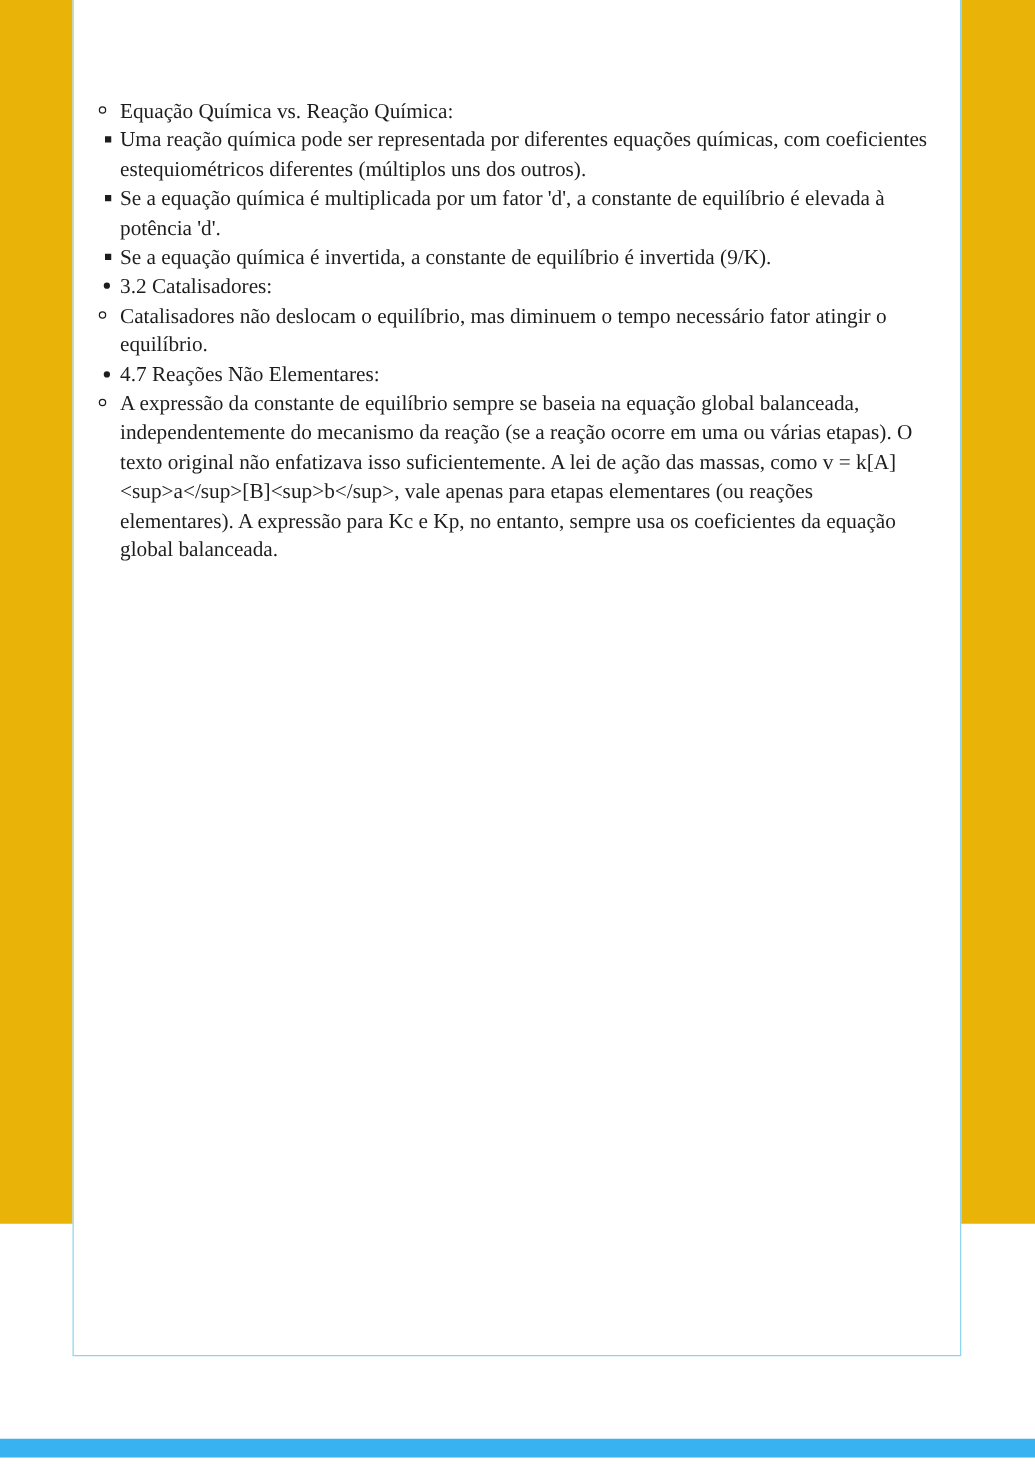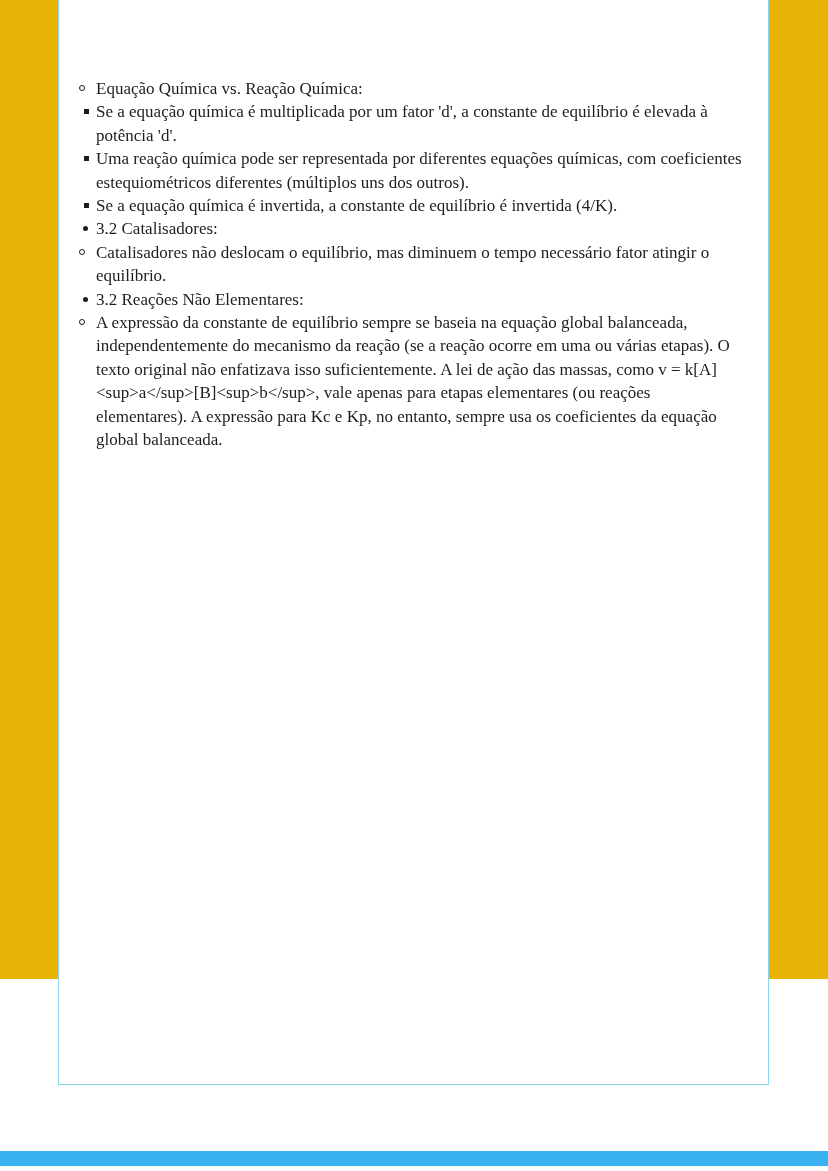--- a/index.html
+++ b/index.html
@@ -97,36 +97,36 @@
 <body>
 
 <div class="canvas">
   <div class="page-box">
     <div class="content">
 
       <ul class="ul l2">
         <li class="li">
           <span>Equação Química vs. Reação Química:</span>
           <ul class="ul l3">
+            <li class="li">Uma reação química pode ser representada por diferentes equações químicas, com coeficientes estequiométricos diferentes (múltiplos uns dos outros).</li>
             <li class="li">Se a equação química é multiplicada por um fator 'd', a constante de equilíbrio é elevada à potência 'd'.</li>
-            <li class="li">Uma reação química pode ser representada por diferentes equações químicas, com coeficientes estequiométricos diferentes (múltiplos uns dos outros).</li>
-            <li class="li">Se a equação química é invertida, a constante de equilíbrio é invertida (4/K).</li>
+            <li class="li">Se a equação química é invertida, a constante de equilíbrio é invertida (9/K).</li>
           </ul>
         </li>
       </ul>
 
       <ul class="ul l1">
         <li class="li">
           <span>3.2 Catalisadores:</span>
           <ul class="ul l2">
             <li class="li">Catalisadores não deslocam o equilíbrio, mas diminuem o tempo necessário fator atingir o equilíbrio.</li>
           </ul>
         </li>
         <li class="li">
-          <span>3.2 Reações Não Elementares:</span>
+          <span>4.7 Reações Não Elementares:</span>
           <ul class="ul l2">
             <li class="li">A expressão da constante de equilíbrio sempre se baseia na equação global balanceada, independentemente do mecanismo da reação (se a reação ocorre em uma ou várias etapas). O texto original não enfatizava isso suficientemente. A lei de ação das massas, como v = k[A]&lt;sup&gt;a&lt;/sup&gt;[B]&lt;sup&gt;b&lt;/sup&gt;, vale apenas para etapas elementares (ou reações elementares). A expressão para Kc e Kp, no entanto, sempre usa os coeficientes da equação global balanceada.</li>
           </ul>
         </li>
       </ul>
 
     </div>
   </div>
   <div class="bottom-bar"></div>
 </div>

